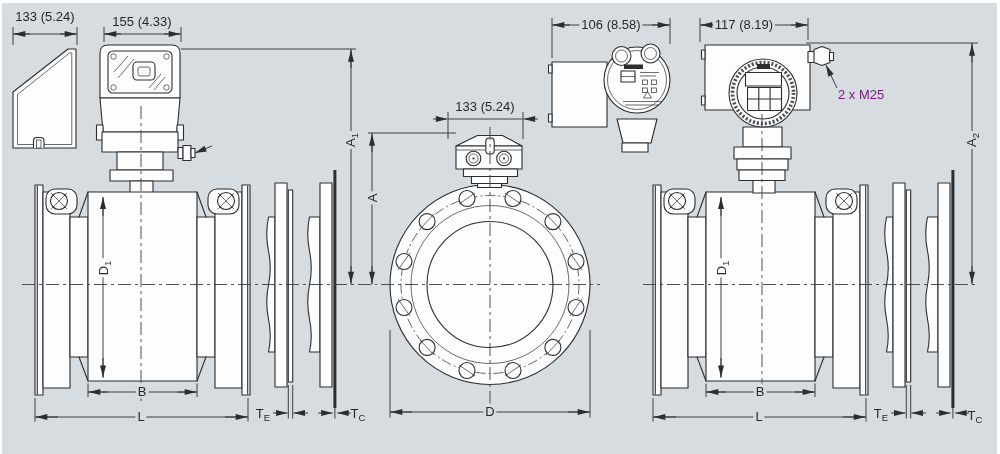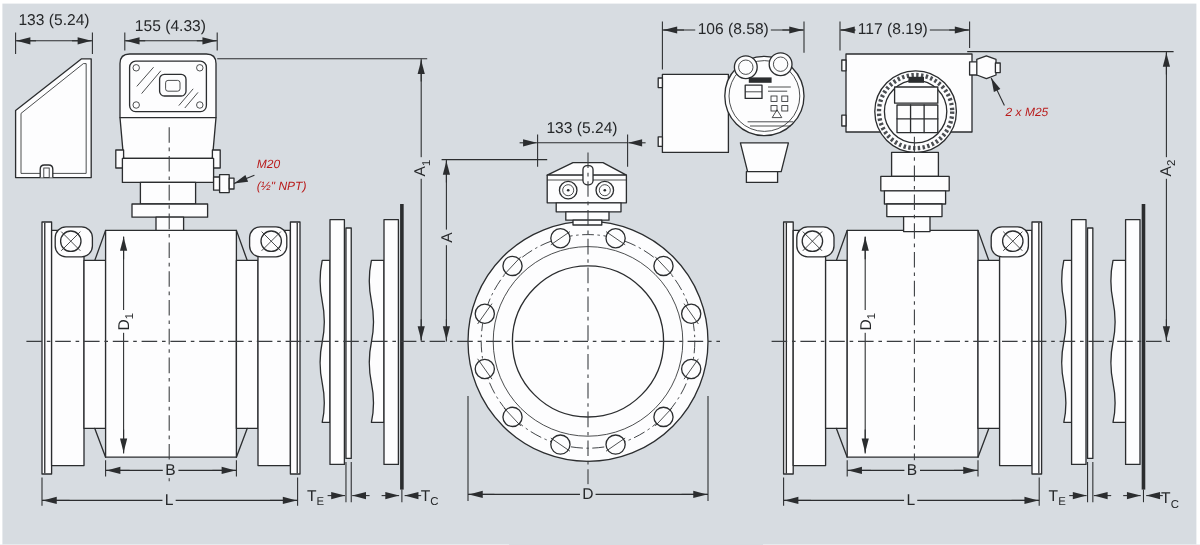--- a/index.html
+++ b/index.html
@@ -13,21 +13,21 @@
   .dim{stroke:#2b2d2f;stroke-width:0.9;fill:none;}
   .tail{stroke:#2b2d2f;stroke-width:0.9;fill:none;}
   .cl{stroke:#3a3d40;stroke-width:0.9;stroke-dasharray:13 4 3 4;fill:none;}
   .dark{fill:#2b2d2f;stroke:none;}
   .dlabel{position:absolute;font-size:13px;color:#26282a;background:#d7dce1;padding:0 2px;
           white-space:nowrap;transform:translate(-50%,-50%);line-height:15px;}
   .dlabel sub{font-size:9.5px;line-height:0;}
   .rot{transform:translate(-50%,-50%) rotate(-90deg);}
   .on-white{background:#fdfdfe;}
   .nobg{background:transparent;}
-  .callout{position:absolute;font-size:10px;color:#b91c1c;white-space:nowrap;line-height:18px;font-style:italic;}
+  .callout{position:absolute;font-size:13px;color:#701a75;white-space:nowrap;line-height:18px;}
 </style>
 </head>
 <body>
 
 <div class="canvas">
 
 <svg width="1000" height="454" viewBox="0 0 1000 454">
   <defs>
     <marker id="arr" markerWidth="13" markerHeight="8" refX="12" refY="4" orient="auto" markerUnits="userSpaceOnUse">
       <path d="M0.5,1 L12,4 L0.5,7 Z" fill="#2b2d2f"></path>
@@ -303,24 +303,20 @@
     <line class="cl" x1="762" y1="114" x2="762" y2="401"></line>
   </g>
 </svg>
 
 <span class="dlabel nobg" style="left:45px;top:16px">133 (5.24)</span>
 <span class="dlabel nobg" style="left:142px;top:21px">155 (4.33)</span>
 <span class="dlabel nobg" style="left:485px;top:106px">133 (5.24)</span>
 <span class="dlabel" style="left:611px;top:24px">106 (8.58)</span>
 <span class="dlabel" style="left:744px;top:24px">117 (8.19)</span>
 
-<div class="callout" style="left:214px;top:129px">
-  <div>M20</div>
-  <div>(½" NPT)</div>
-</div>
 <div class="callout" style="left:838px;top:86px">2 x M25</div>
 
 <span class="dlabel rot" style="left:350px;top:140px"><span>A</span><sub>1</sub></span>
 <span class="dlabel rot" style="left:372px;top:198px"><span>A</span><sub></sub></span>
 <span class="dlabel rot" style="left:971px;top:140px"><span>A</span><sub>2</sub></span>
 
 <span class="dlabel rot on-white" style="left:103px;top:268px"><span>D</span><sub>1</sub></span>
 <span class="dlabel rot on-white" style="left:721px;top:268px"><span>D</span><sub>1</sub></span>
 
 <span class="dlabel" style="left:142px;top:391px">B</span>

